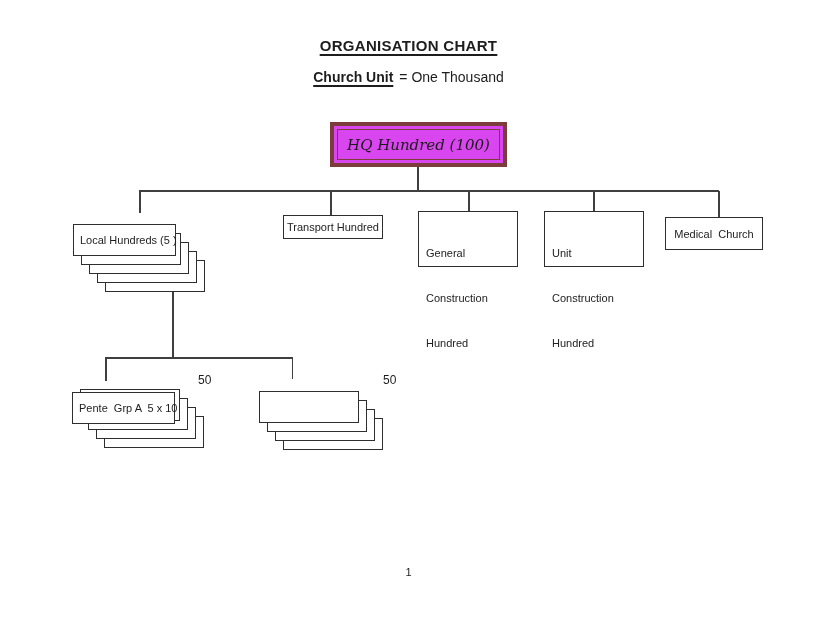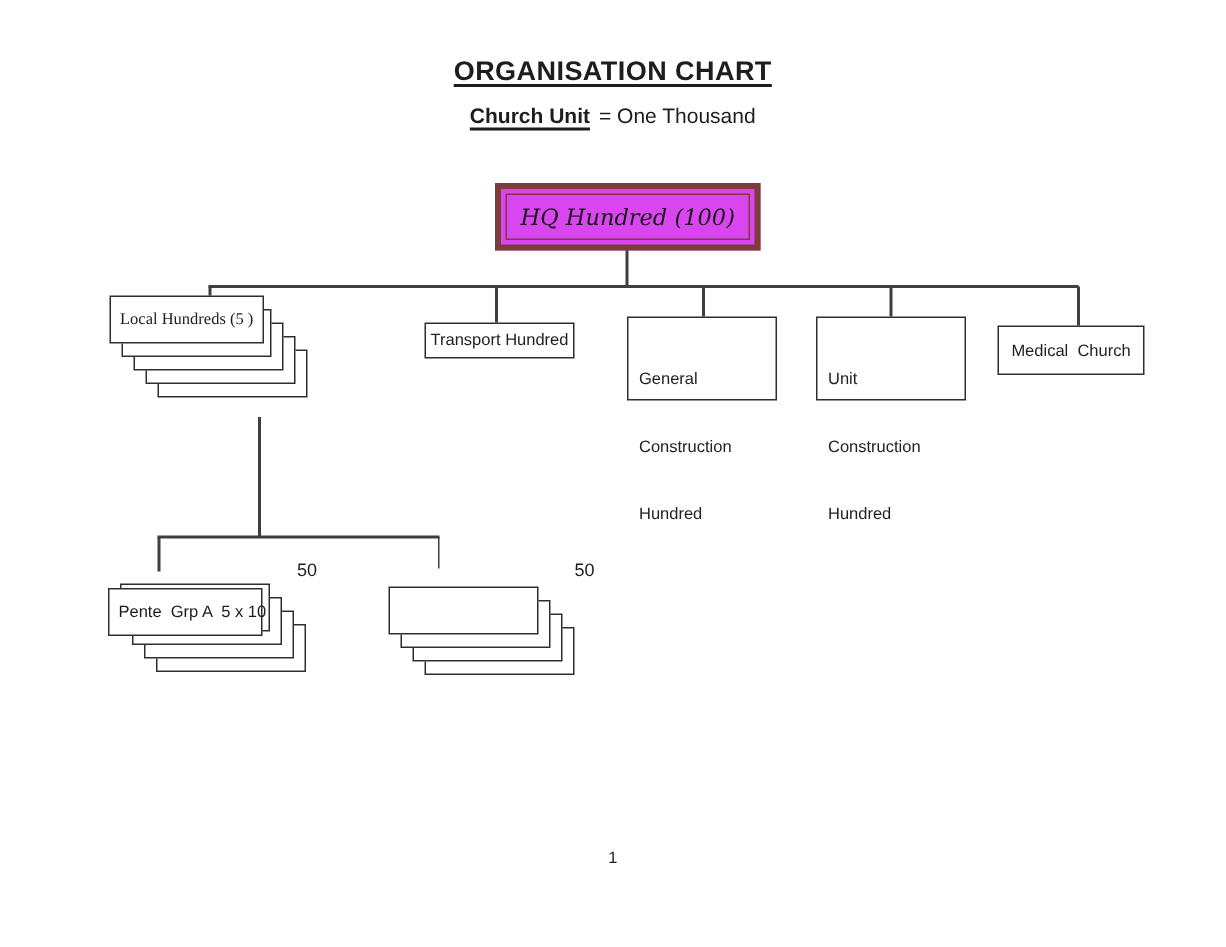--- a/index.html
+++ b/index.html
@@ -3,21 +3,21 @@
 <meta charset="utf-8">
 <style>
   html,body{margin:0;padding:0;background:#fff;}
   #page{
     position:relative;width:817px;height:631px;background:#ffffff;
     font-family:"Liberation Sans",sans-serif;color:#1d1d1d;overflow:hidden;
   }
   
   .title{
     position:absolute;top:37px;left:0;width:817px;text-align:center;
-    font-size:18px;font-weight:bold;letter-spacing:.3px;
+    font-size:15px;font-weight:bold;letter-spacing:.3px;
     text-decoration:underline;text-decoration-thickness:1.5px;text-underline-offset:3px;
   }
   .subtitle{position:absolute;top:69px;left:0;width:817px;text-align:center;font-size:14px;}
   .subtitle .term{font-weight:bold;text-decoration:underline;text-decoration-thickness:1.5px;text-underline-offset:3px;}
   .subtitle .rest{margin-left:6px;}
   
   .hq{
     position:absolute;left:330px;top:122px;width:177px;height:45px;box-sizing:border-box;
     border:4px solid #7d3c3c;background:#d946ef;
   }
@@ -67,21 +67,21 @@
   <div class="ln v" style="left:718px;top:191px;height:27px;"></div>
   <div class="ln v" style="left:172px;top:278px;height:80px;"></div>
   <div class="ln h" style="left:105px;top:357px;width:188px;"></div>
   <div class="ln v" style="left:105px;top:358px;height:23px;"></div>
   <div class="ln v" style="left:291.5px;top:358px;height:21px;"></div>
 
   <div class="hq">
     <div class="hq-inner">HQ Hundred (100)</div>
   </div>
 
-  <div class="stack" style="left:73px;top:197px;width:135px;height:70px;font-family:Liberation Serif, serif;">
+  <div class="stack" style="left:73px;top:224px;width:135px;height:70px;">
     <div class="sbox" style="left:32px;top:36px;"></div>
     <div class="sbox" style="left:24px;top:27px;"></div>
     <div class="sbox" style="left:16px;top:18px;"></div>
     <div class="sbox" style="left:8px;top:9px;"></div>
     <div class="sbox front" style="left:0;top:0;width:103px;">Local Hundreds (5 )</div>
   </div>
 
   <div class="obox center-lbl" style="left:283px;top:215px;width:100px;height:24px;">Transport Hundred</div>
 
   <div class="obox multi" style="left:418px;top:211px;width:100px;height:56px;">

